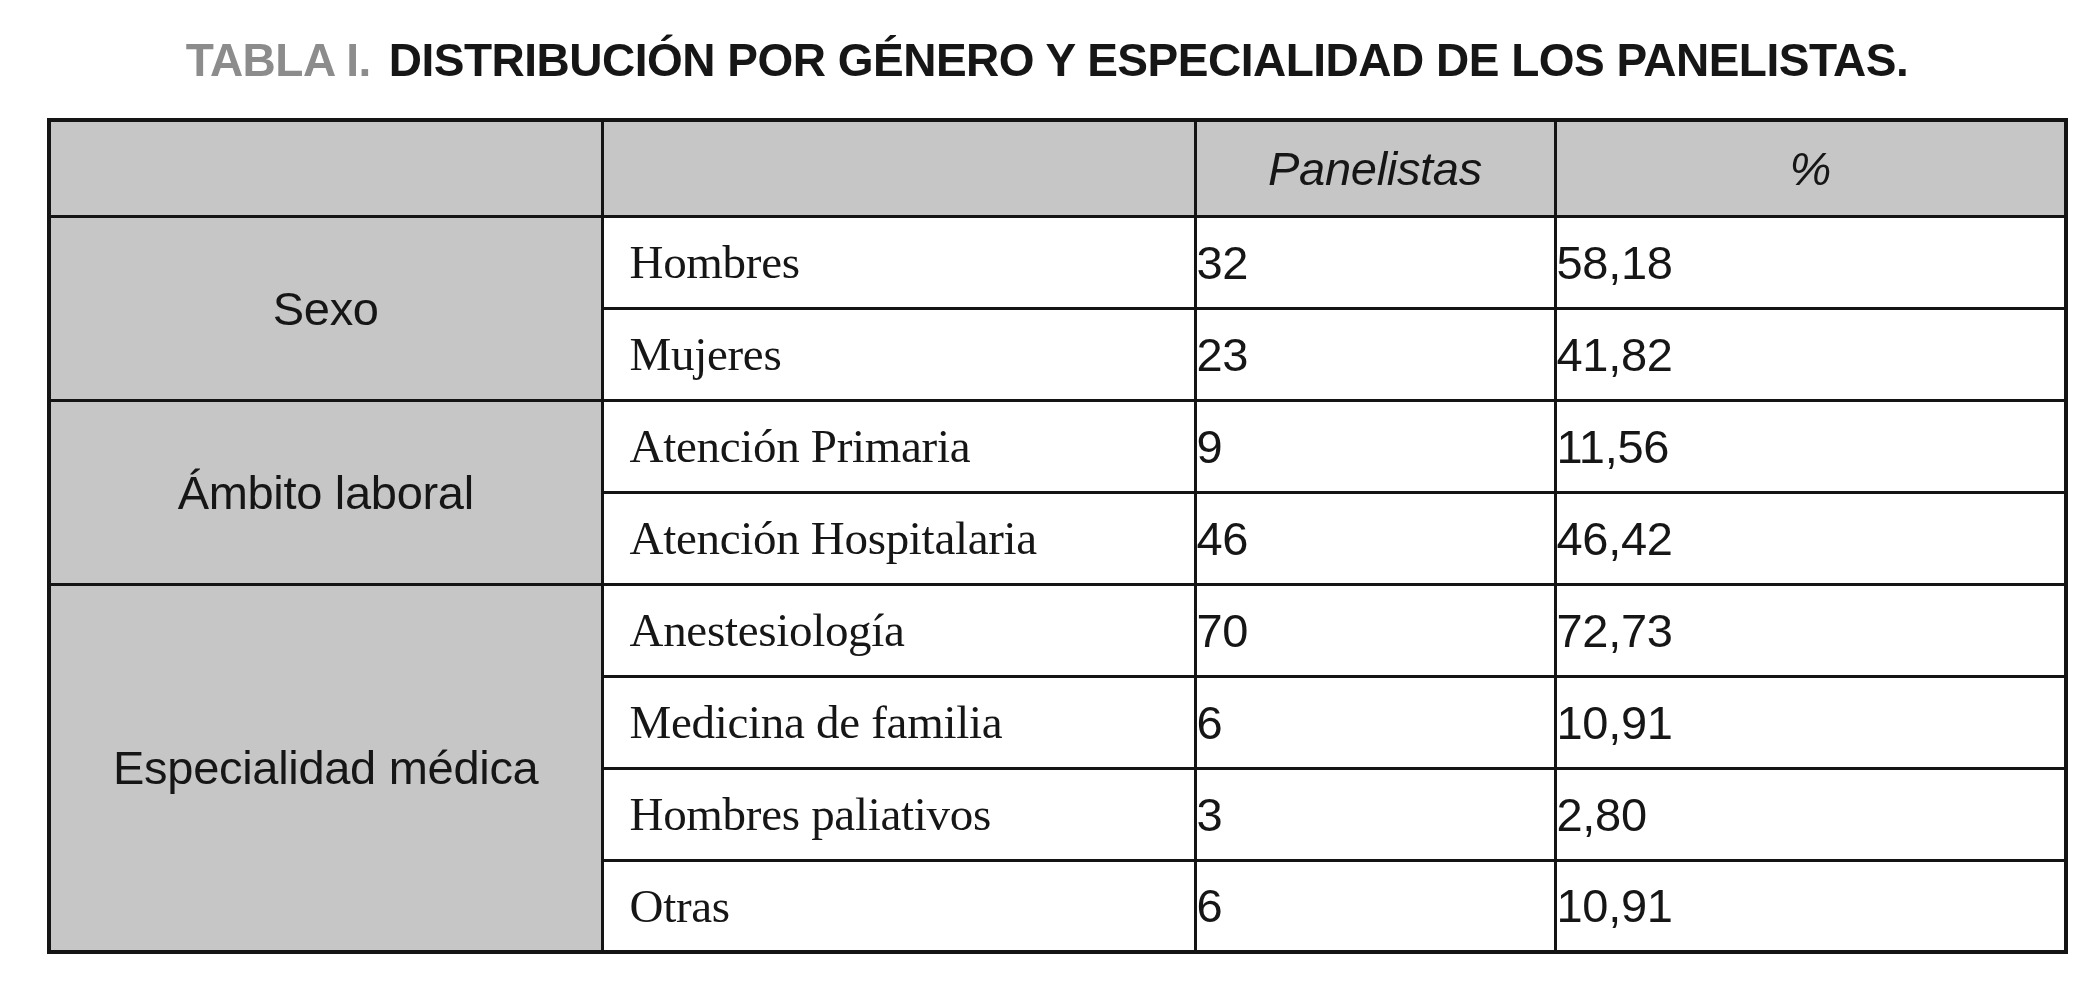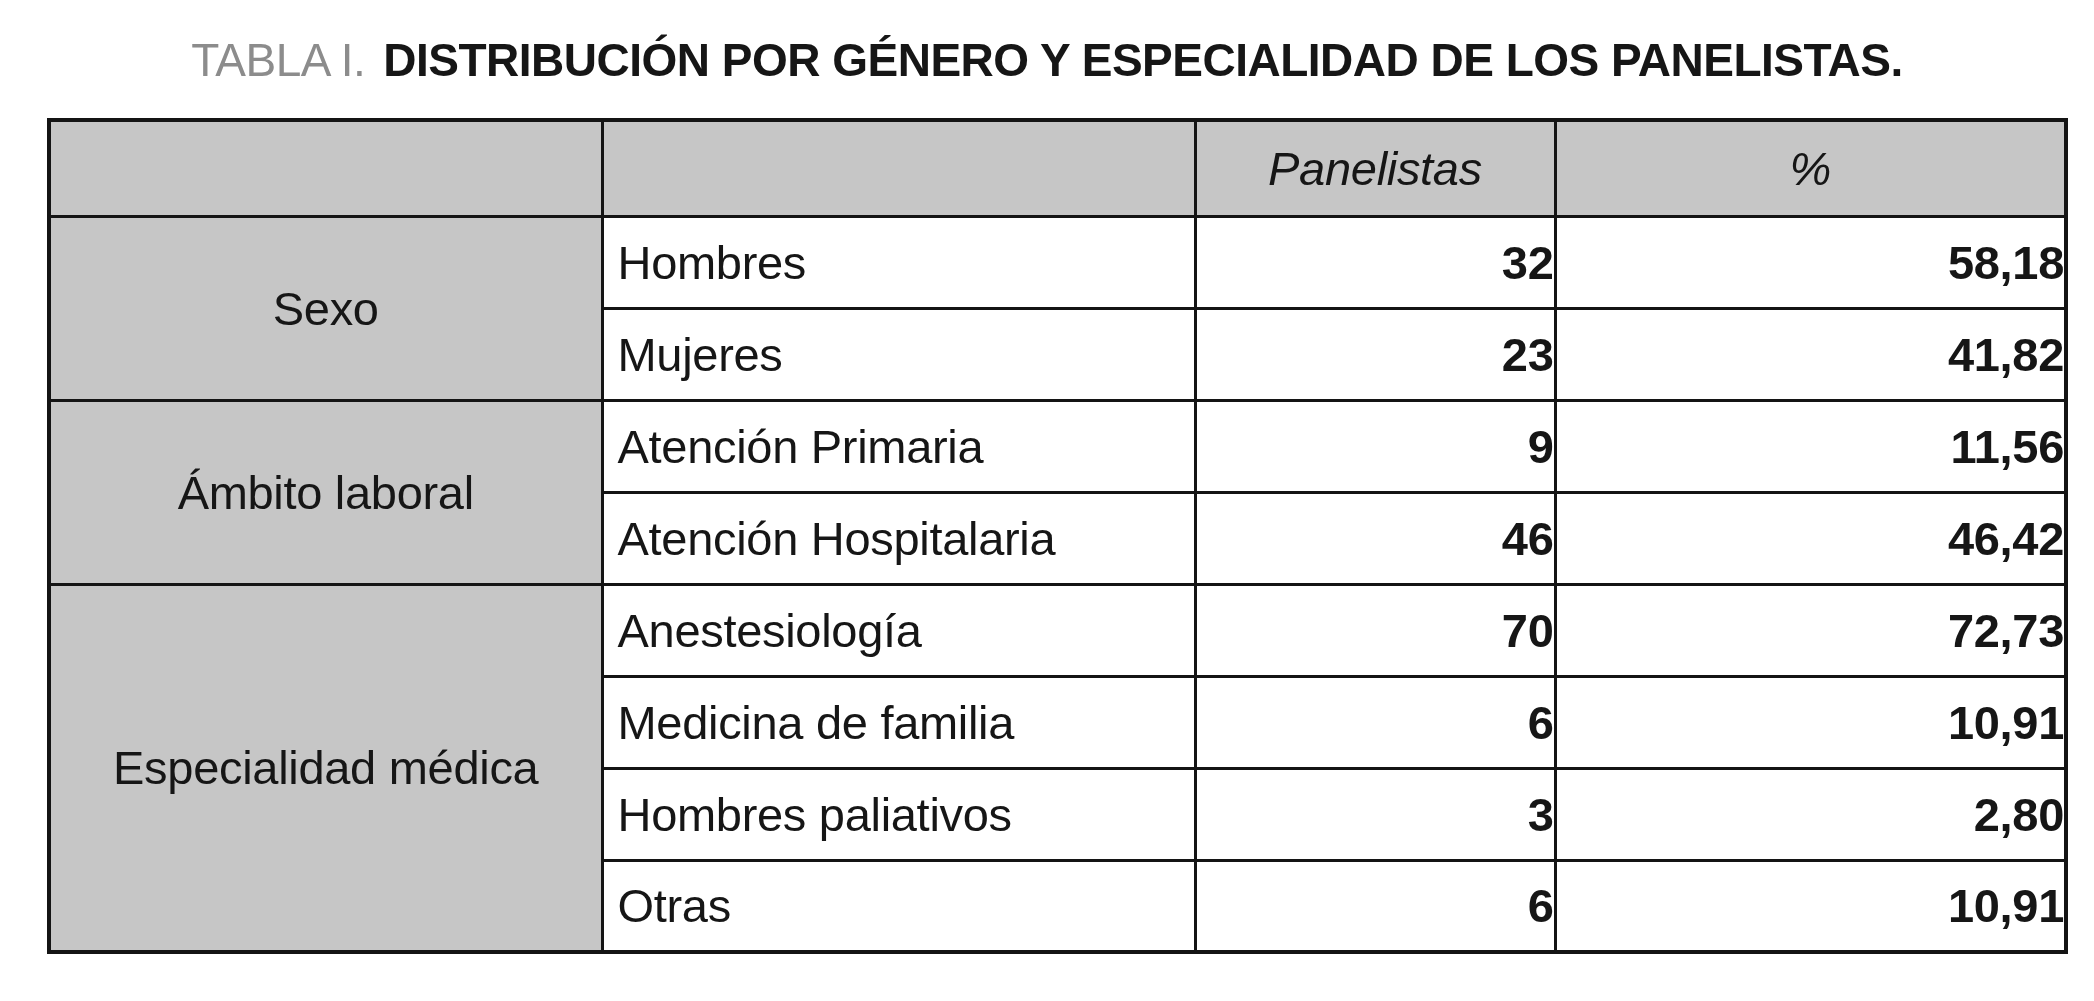--- a/index.html
+++ b/index.html
@@ -24,21 +24,21 @@
   .title {
     margin-top: 34px;
     text-align: center;
     font-size: 46px;
     line-height: 52px;
     letter-spacing: -0.5px;
     white-space: nowrap;
   }
   .title .label {
     color: var(--title-label);
-    font-weight: normal;
+    font-weight: bold;
     margin-right: 18px;
   }
   .title .rest {
     color: var(--text);
     font-weight: bold;
   }
   table.tbl {
     table-layout: fixed;
     border-collapse: collapse;
     width: 2017px;
@@ -63,23 +63,24 @@
     font-weight: normal;
     text-align: center;
   }
   .tbl tbody tr { height: 92px; }
   td.group {
     background: var(--group-bg);
     text-align: center;
   }
   td.cat {
     text-align: left;
-    padding-left: 14px;
+    padding-left: 26px;
+    font-family: Liberation Serif, serif;
   }
-  td.num { text-align: right; font-weight: bold; }
+  td.num { text-align: left; }
 </style>
 </head>
 <body>
 
 <div class="title">
   <span class="label">TABLA I.</span><span class="rest">DISTRIBUCIÓN POR GÉNERO Y ESPECIALIDAD DE LOS PANELISTAS.</span>
 </div>
 
 <table class="tbl">
   <colgroup>

